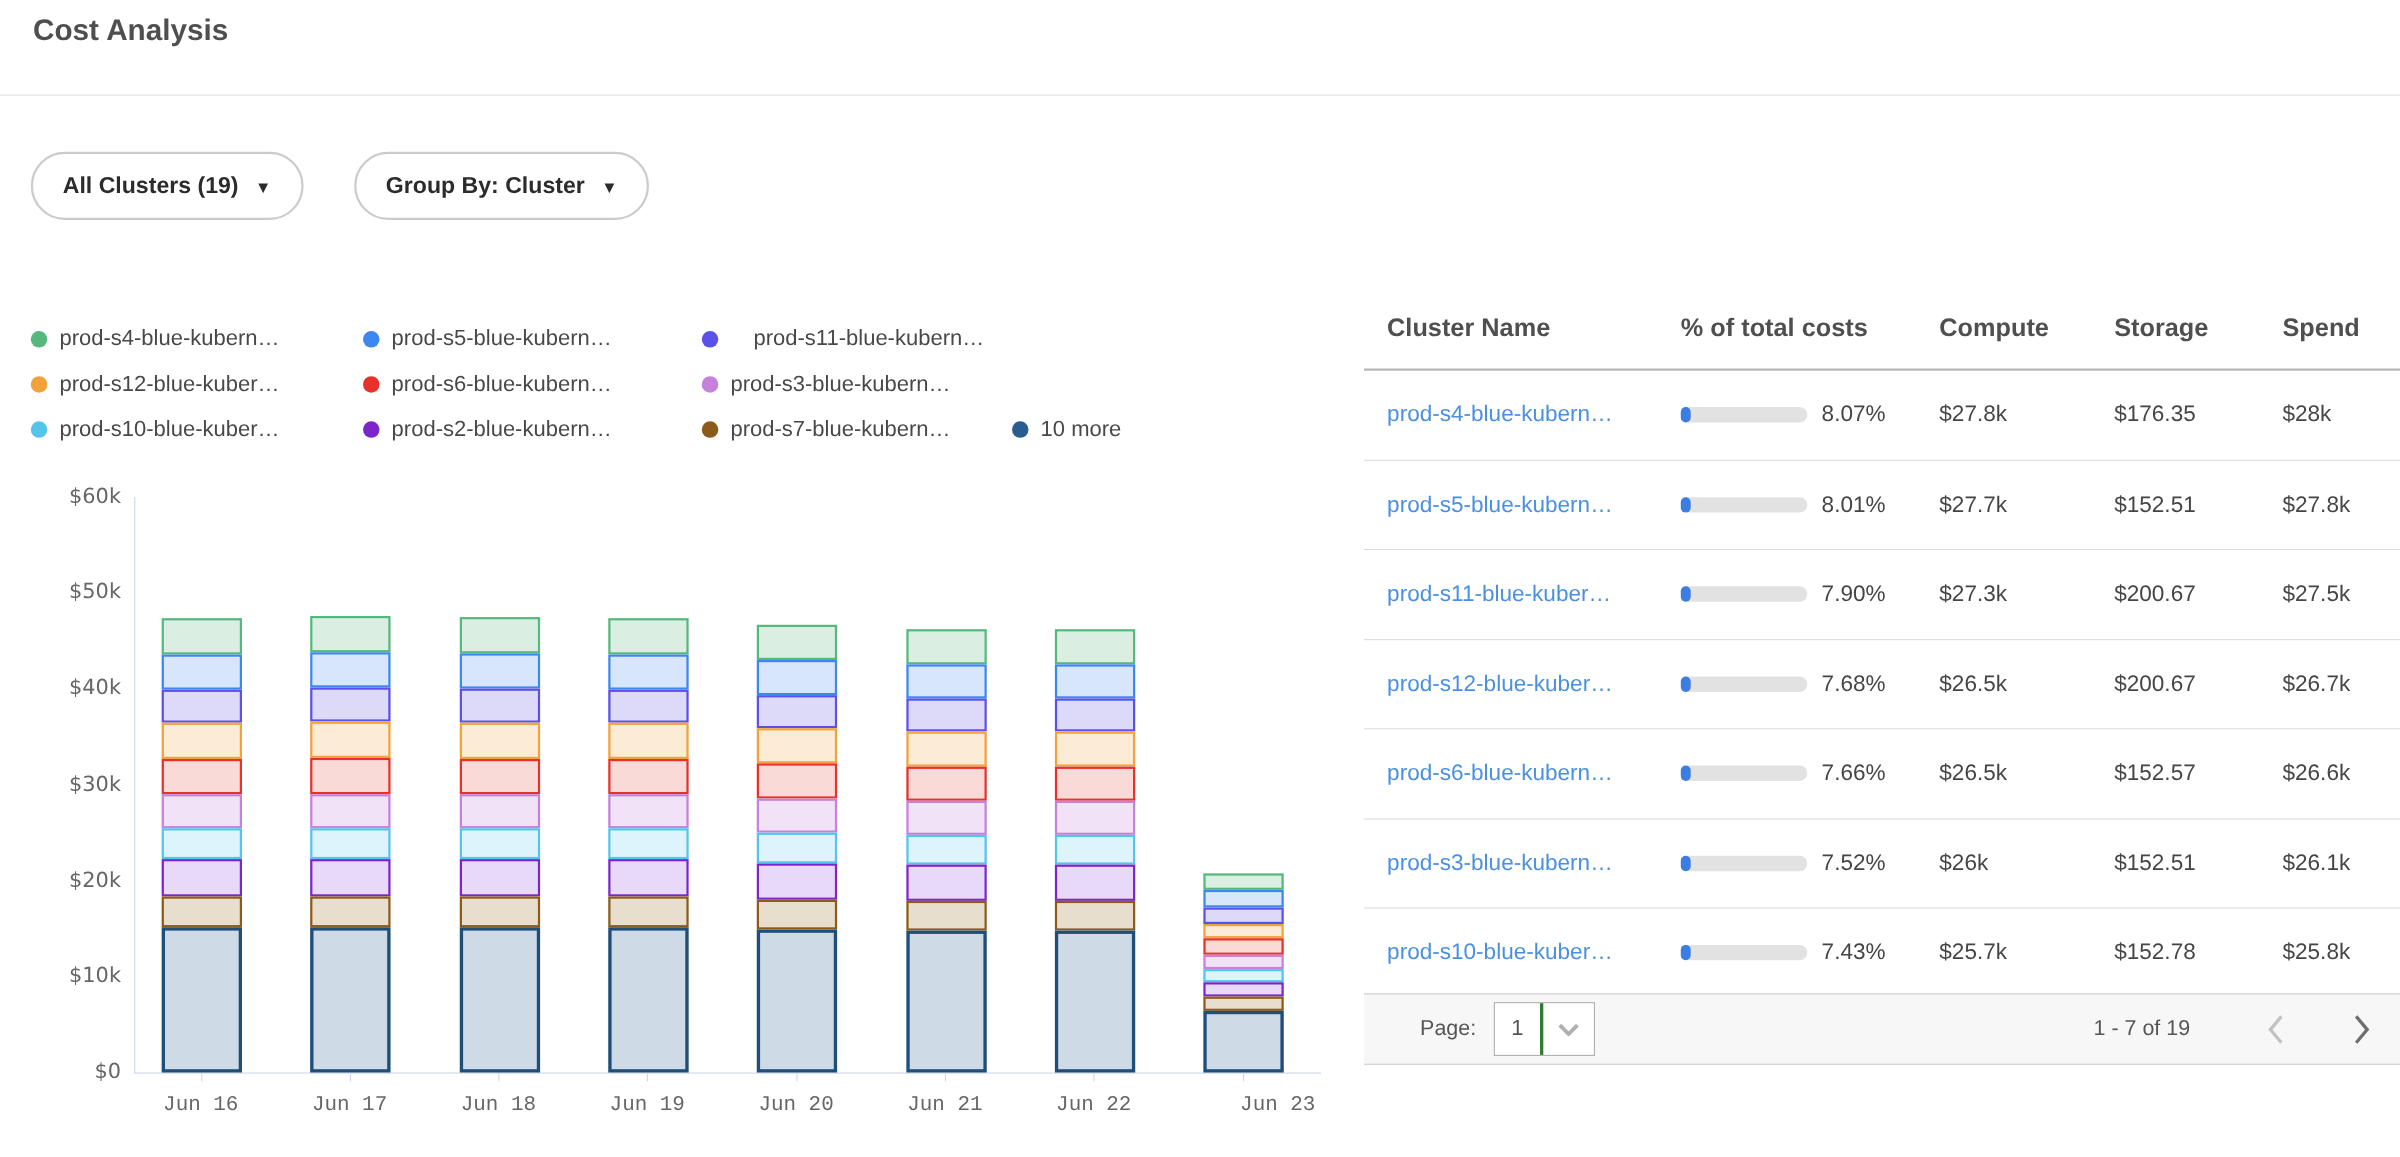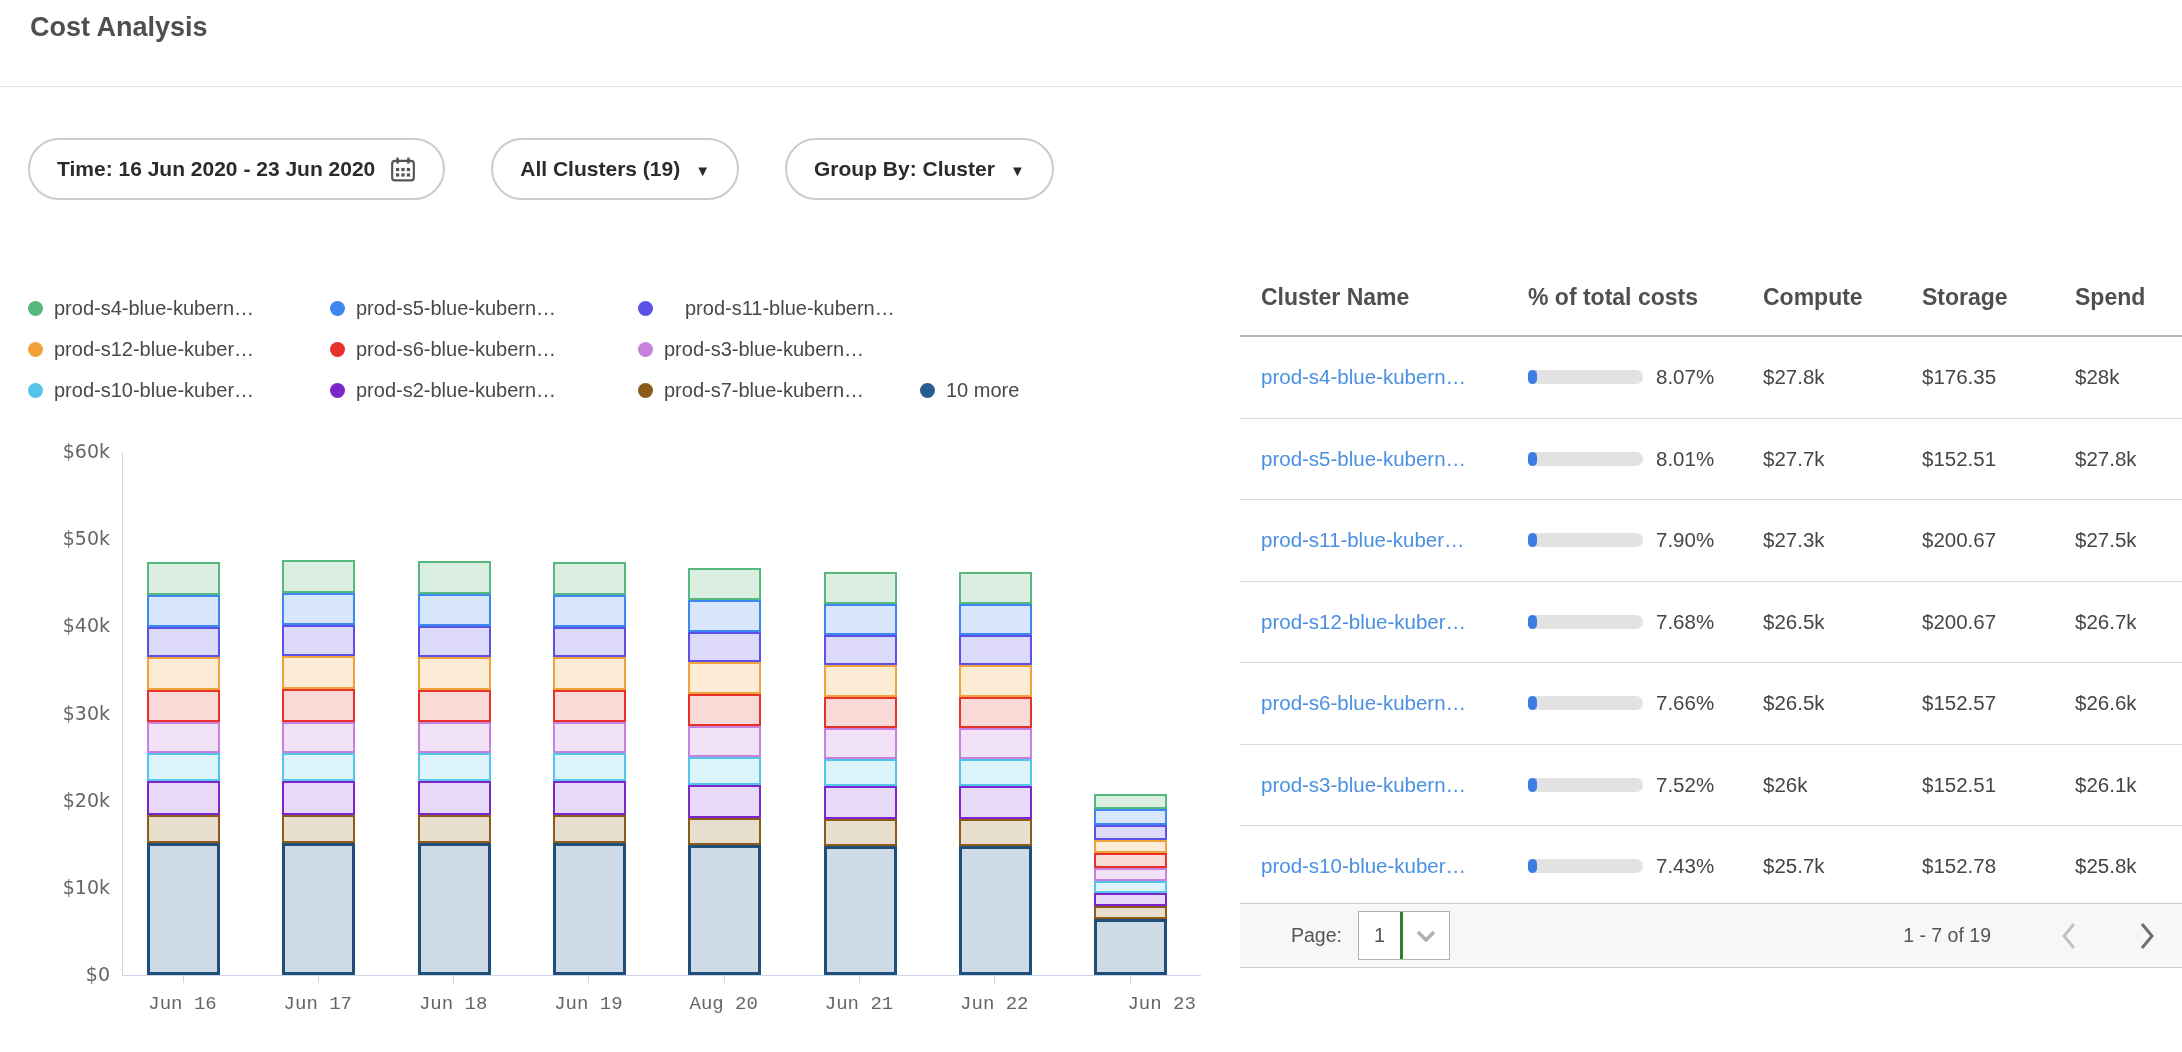--- a/index.html
+++ b/index.html
@@ -73,36 +73,20 @@
   .total-storage{right:260px;font-size:21px;font-weight:700;color:#3d3d3d;}
   .total-spend{right:23px;font-size:27px;font-weight:700;color:#2e2e2e;}
 </style>
 </head>
 <body>
 
 <div class="page-title">Cost Analysis</div>
 <div class="header-divider"></div>
 
 <div class="filters">
-  <div class="pill">
-    <span>Time: 16 Jun 2020 - 23 Jun 2020</span>
-    <svg class="cal" viewBox="0 0 24 24">
-      <rect x="2" y="4.5" width="20" height="18" rx="2.5" fill="none" stroke="#555" stroke-width="2"></rect>
-      <line x1="7" y1="1.5" x2="7" y2="7" stroke="#555" stroke-width="2.4"></line>
-      <line x1="17" y1="1.5" x2="17" y2="7" stroke="#555" stroke-width="2.4"></line>
-      <g fill="#555">
-        <rect x="5.5" y="11" width="3" height="3"></rect>
-          <rect x="10.5" y="11" width="3" height="3"></rect>
-          <rect x="15.5" y="11" width="3" height="3"></rect>
-        <rect x="5.5" y="16" width="3" height="3"></rect>
-          <rect x="10.5" y="16" width="3" height="3"></rect>
-          <rect x="15.5" y="16" width="3" height="3"></rect>
-      </g>
-    </svg>
-  </div>
   <div class="pill">
     <span>All Clusters (19)</span>
     <span class="caret">▼</span>
   </div>
   <div class="pill">
     <span>Group By: Cluster</span>
     <span class="caret">▼</span>
   </div>
 </div>
 
@@ -262,21 +246,21 @@
     <div class="ylab" style="top: 440px;">$60k</div>
     <div class="xtick" style="left: 182.5px;"></div>
     <div class="xlab" style="left: 182.5px;">Jun 16</div>
     <div class="xtick" style="left: 317.8px;"></div>
     <div class="xlab" style="left: 317.8px;">Jun 17</div>
     <div class="xtick" style="left: 453.1px;"></div>
     <div class="xlab" style="left: 453.1px;">Jun 18</div>
     <div class="xtick" style="left: 588.4px;"></div>
     <div class="xlab" style="left: 588.4px;">Jun 19</div>
     <div class="xtick" style="left: 723.7px;"></div>
-    <div class="xlab" style="left: 723.7px;">Aug 20</div>
+    <div class="xlab" style="left: 723.7px;">Jun 20</div>
     <div class="xtick" style="left: 859px;"></div>
     <div class="xlab" style="left: 859px;">Jun 21</div>
     <div class="xtick" style="left: 994.3px;"></div>
     <div class="xlab" style="left: 994.3px;">Jun 22</div>
     <div class="xtick" style="left: 1129.6px;"></div>
     <div class="xlab" style="left: 1129.6px; margin-left: 32px;">Jun 23</div>
   </div>
 
 <div class="table">
   <div class="t-header tgrid">

